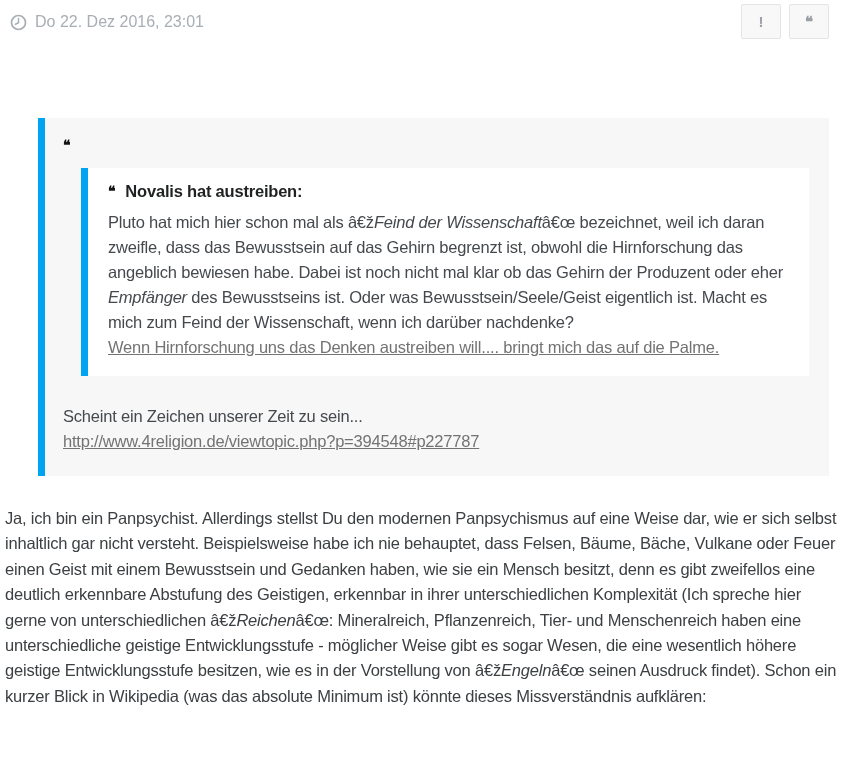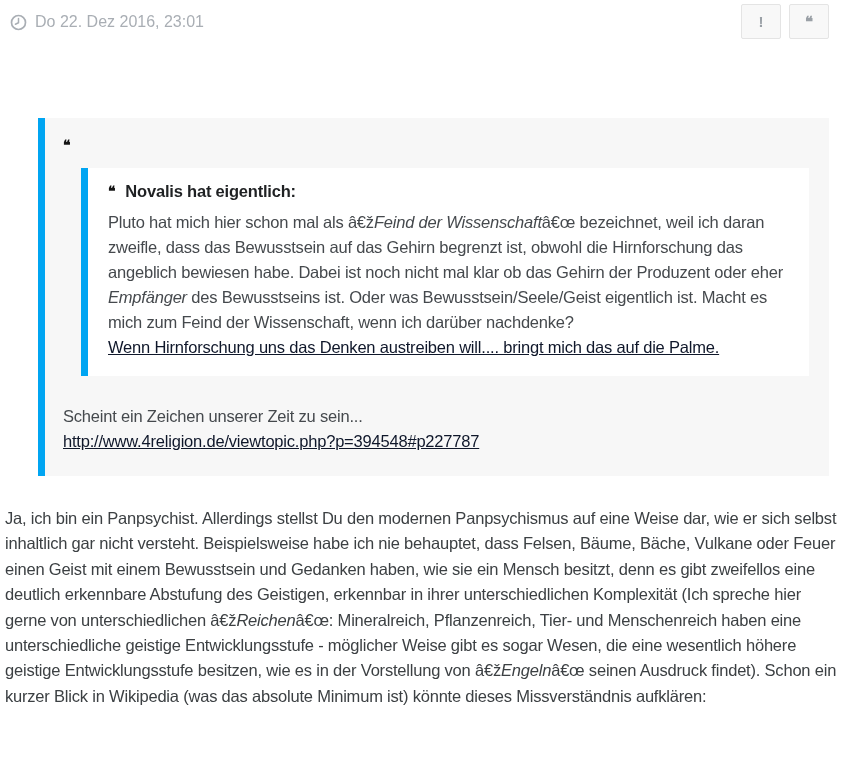--- a/index.html
+++ b/index.html
@@ -75,21 +75,21 @@
   }
   .quote-text {
     margin-top: 9px;
     font-size: 16.5px;
     line-height: 25px;
     color: #45494d;
     letter-spacing: -0.2px;
   }
   .quote-text em { }
   a.blue-link {
-    color: #0f172a;
+    color: #737373;
     text-decoration: underline;
     cursor: pointer;
   }
   .outer-tail {
     margin-top: 28px;
     font-size: 16.5px;
     line-height: 25px;
     color: #45494d;
     letter-spacing: -0.2px;
   }
@@ -127,21 +127,21 @@
   </div>
 
   <blockquote class="quote-outer">
     <div class="quote-header">
       <span class="qicon">❝</span>
     </div>
 
     <blockquote class="quote-inner">
       <div class="quote-header">
         <span class="qicon">❝</span>
-        <span>Novalis hat eigentlich:</span>
+        <span>Novalis hat austreiben:</span>
       </div>
       <div class="quote-text">
         <span>Pluto hat mich hier schon mal als â€ž</span><em>Feind der Wissenschaft</em><span>â€œ bezeichnet, weil ich daran zweifle, dass das Bewusstsein auf das Gehirn begrenzt ist, obwohl die Hirnforschung das angeblich bewiesen habe. Dabei ist noch nicht mal klar ob das Gehirn der Produzent oder eher </span><em>Empfänger</em><span> des Bewusstseins ist. Oder was Bewusstsein/Seele/Geist eigentlich ist. Macht es mich zum Feind der Wissenschaft, wenn ich darüber nachdenke?</span><br>
         <a class="blue-link">Wenn Hirnforschung uns das Denken austreiben will.... bringt mich das auf die Palme.</a>
       </div>
     </blockquote>
 
     <div class="outer-tail">
       <span>Scheint ein Zeichen unserer Zeit zu sein...</span><br>
       <a class="blue-link">http://www.4religion.de/viewtopic.php?p=394548#p227787</a>

